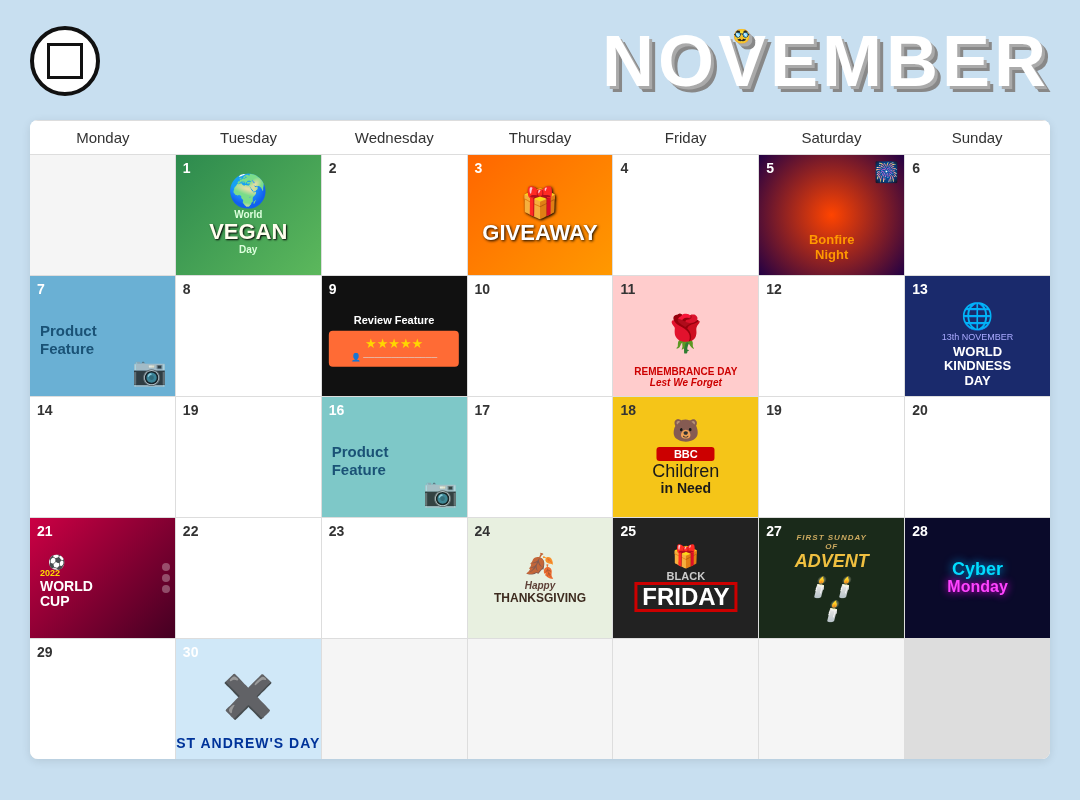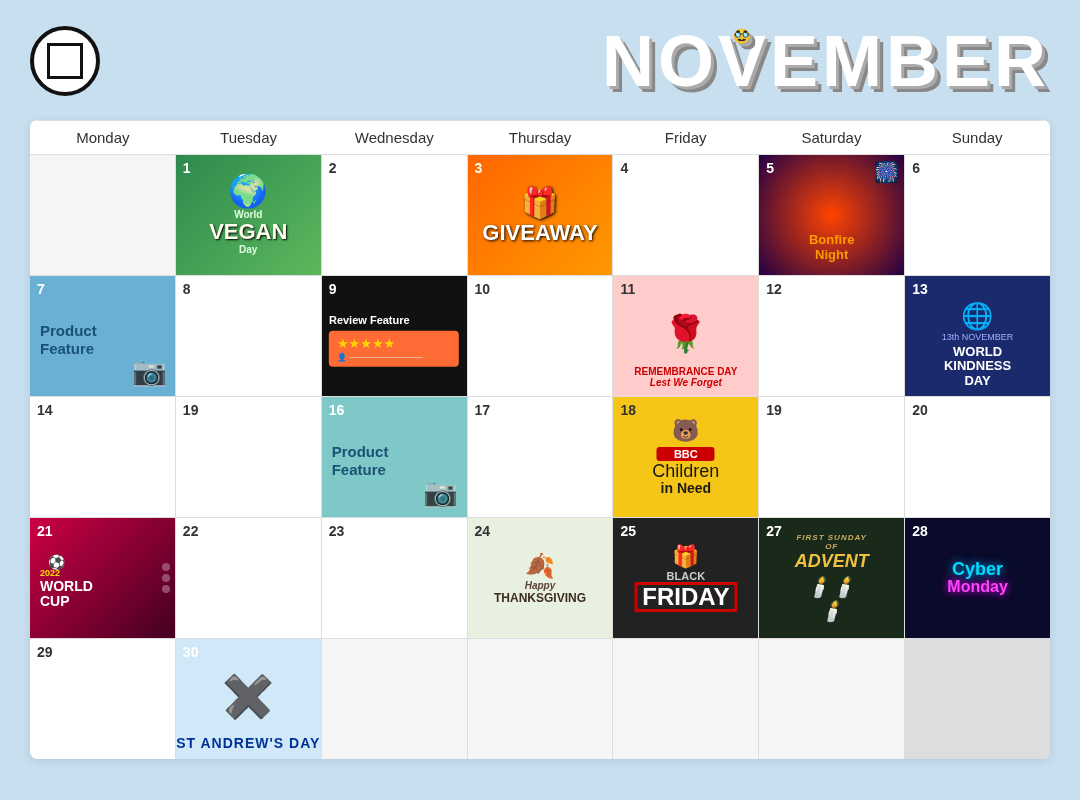--- a/index.html
+++ b/index.html
@@ -225,21 +225,21 @@
       top: 5px;
       right: 5px;
       font-size: 20px;
     }
 
     .review-content {
       position: absolute;
       top: 50%;
       left: 50%;
       transform: translate(-50%, -42%);
-      text-align: left;
+      text-align: center;
       color: white;
       width: 90%;
     }
     .review-title {
       font-size: 11px;
       font-weight: 700;
       color: white;
       margin-bottom: 5px;
     }
     .review-card {

